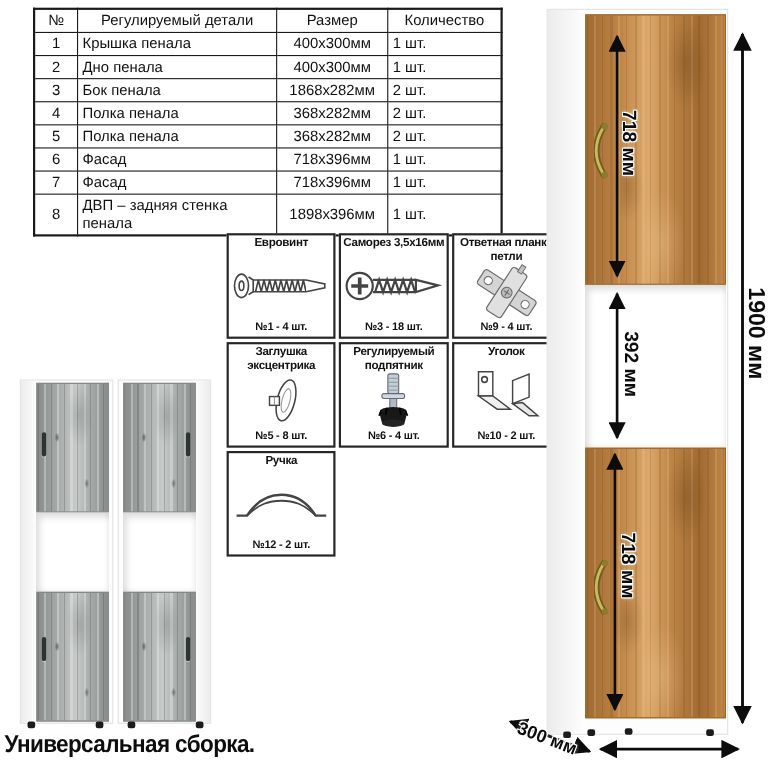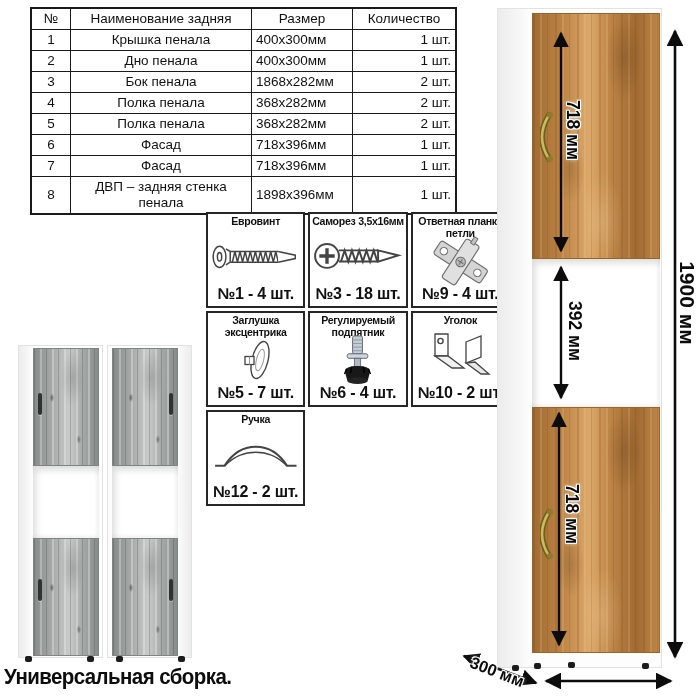--- a/index.html
+++ b/index.html
@@ -6,33 +6,33 @@
   body{width:700px;height:700px;position:relative;overflow:hidden;
        font-family:"Liberation Sans","DejaVu Sans",sans-serif;color:#111;}
   .canvas{position:absolute;inset:0;background:#fff;}
 
   
   table.parts{position:absolute;left:30px;top:7px;border-collapse:collapse;
     border:2px solid #1a1a1a;background:#fff;font-size:13.5px;line-height:16px;}
   table.parts th,table.parts td{border:1.5px solid #1a1a1a;padding:2px 4px;font-weight:400;}
   table.parts th{text-align:center;}
   .c-num{width:30px;text-align:center;}
-  .c-name{width:172px;text-align:center;}
-  .c-size{width:92px;}
-  .c-qty{width:94px;text-align:right;}
+  .c-name{width:172px;text-align:left;}
+  .c-size{width:92px;text-align:center;}
+  .c-qty{width:94px;text-align:left;}
 
   
   .hw-grid{position:absolute;left:206px;top:212px;width:304px;
     display:grid;grid-template-columns:repeat(3,1fr);grid-auto-rows:96px;gap:3px;}
   .hw-cell{border:2px solid #262626;background:#fff;display:flex;flex-direction:column;
     align-items:center;padding:2px 1px 3px;box-sizing:border-box;text-align:center;}
   .hw-label{font-weight:bold;font-size:10.6px;line-height:1.12;letter-spacing:-0.3px;}
   .hw-icon{flex:1;min-height:0;width:100%;display:flex;align-items:center;justify-content:center;}
   .hw-icon svg{max-width:96%;max-height:52px;}
-  .hw-count{font-weight:bold;font-size:16px;letter-spacing:-0.2px;}
+  .hw-count{font-weight:bold;font-size:10px;letter-spacing:-0.2px;}
 
   
   .wood{background-color:var(--wood);
     background-image:
       radial-gradient(26px 60px at 72% 18%, rgba(92,58,20,.30), transparent 70%),
       radial-gradient(20px 46px at 30% 64%, rgba(90,56,18,.25), transparent 70%),
       radial-gradient(30px 70px at 55% 85%, rgba(255,225,170,.25), transparent 70%),
       repeating-linear-gradient(90deg, rgba(120,74,30,.22) 0 2px, transparent 2px 7px,
         rgba(255,232,190,.16) 7px 9px, transparent 9px 14px,
         rgba(104,63,24,.18) 14px 15px, transparent 15px 22px),
@@ -72,21 +72,21 @@
 </style>
 </head>
 <body>
 
 <div class="canvas">
 
   <table class="parts">
     <thead>
       <tr>
         <th class="c-num">№</th>
-        <th class="c-name">Наименование задняя</th>
+        <th class="c-name">Регулируемый детали</th>
         <th class="c-size">Размер</th>
         <th class="c-qty">Количество</th>
       </tr>
     </thead>
     <tbody>
 
         <tr>
           <td class="c-num">1</td>
           <td class="c-name">Крышка пенала</td>
           <td class="c-size">400х300мм</td>
@@ -200,21 +200,21 @@
       <div class="hw-cell">
         <div class="hw-label">Заглушка эксцентрика</div>
         <div class="hw-icon">
           <svg viewBox="0 0 40 52">
             <ellipse cx="24" cy="25" rx="8" ry="19" fill="#fff" stroke="#444" stroke-width="1.4" transform="rotate(14 24 25)"></ellipse>
             <ellipse cx="24" cy="25" rx="3.6" ry="11" fill="none" stroke="#999" stroke-width="1" transform="rotate(14 24 25)"></ellipse>
             <rect x="9" y="21.5" width="9" height="8" fill="#fff" stroke="#444" stroke-width="1.3"></rect>
             <path d="M13.5 21.5 v8" stroke="#999" stroke-width="1"></path>
           </svg>
         </div>
-        <div class="hw-count">№5 - 7 шт.</div>
+        <div class="hw-count">№5 - 8 шт.</div>
       </div>
 
       <div class="hw-cell">
         <div class="hw-label">Регулируемый подпятник</div>
         <div class="hw-icon">
           <svg viewBox="0 0 48 58">
             <rect x="18.5" y="1" width="11" height="20" rx="2" fill="#c3cdd4" stroke="#667" stroke-width="1.1"></rect>
             <path d="M18.5 5.5 h11 M18.5 9.5 h11 M18.5 13.5 h11 M18.5 17.5 h11" stroke="#8a97a0" stroke-width="1"></path>
             <rect x="12.5" y="21" width="23" height="5" rx="2" fill="#cfd8de" stroke="#667" stroke-width="1.1"></rect>
             <rect x="20.5" y="26" width="7" height="10" fill="#aebac2" stroke="#667" stroke-width="1"></rect>

